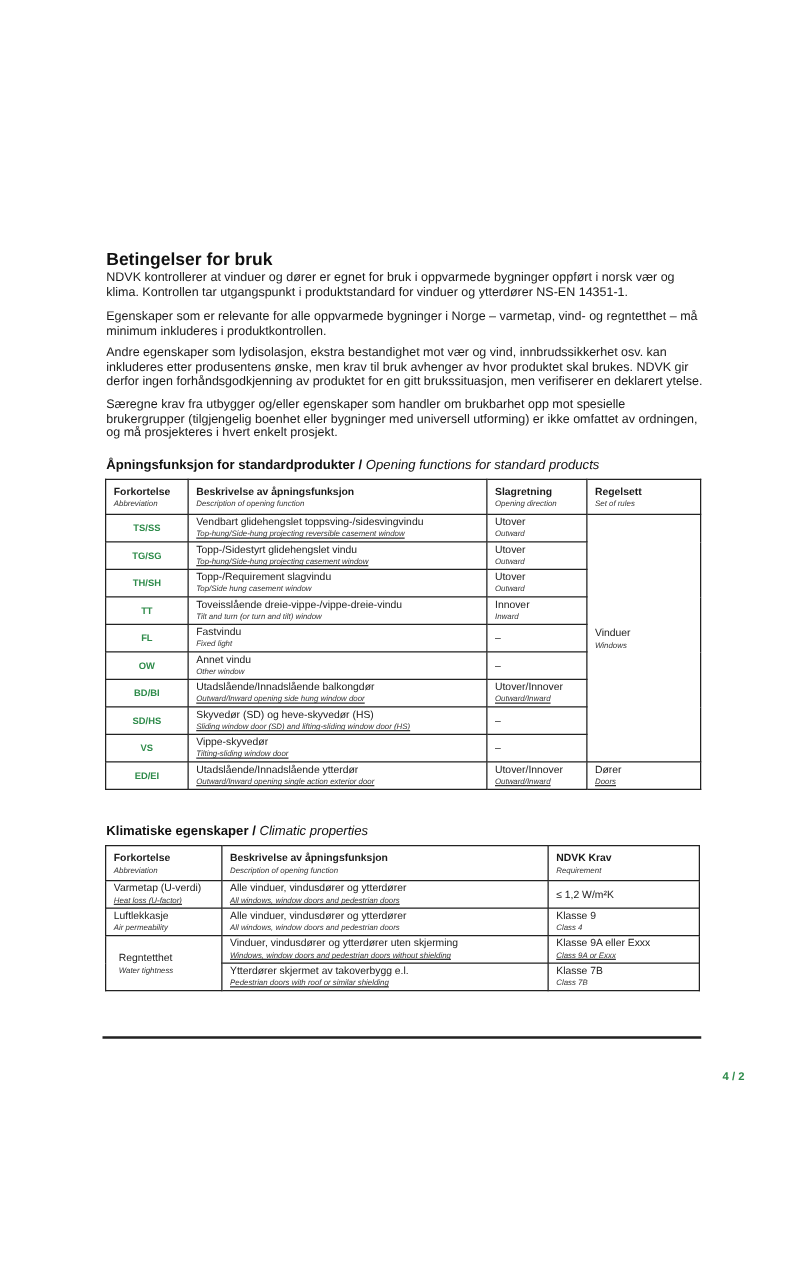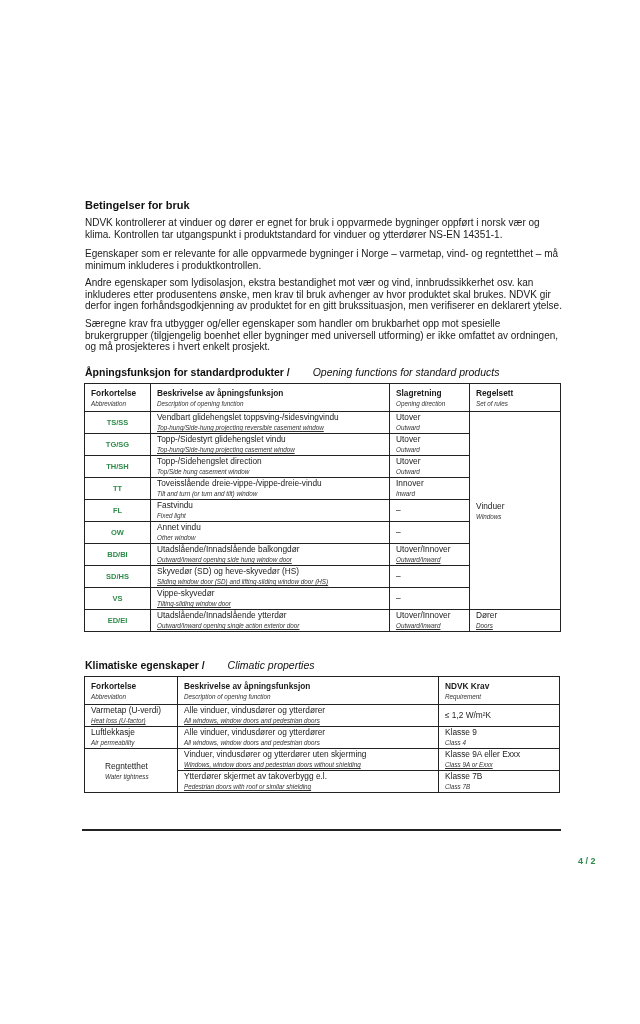--- a/index.html
+++ b/index.html
@@ -1,23 +1,23 @@
 <!DOCTYPE html>
 <html><head>
   <meta charset="utf-8">
   <style>
     html, body { margin: 0; padding: 0; background: #ffffff; }
     body { width: 640px; height: 1024px; position: relative; overflow: hidden;
            font-family: "Liberation Sans", sans-serif; color: #111; }
     .page { position: absolute; left: 0; top: 0; width: 640px; height: 1024px; }
-    .h-main { position: absolute; left: 85px; top: 199px; font-size: 11px; font-weight: bold; margin: 0; }
+    .h-main { position: absolute; left: 85px; top: 199px; font-size: 14px; font-weight: bold; margin: 0; }
     .para { position: absolute; left: 85px; width: 480px; font-size: 10px; line-height: 11.5px; margin: 0; color: #1a1a1a; }
     .sec-title { position: absolute; left: 85px; font-size: 10.5px; margin: 0; color: #111; }
     .sec-title b { font-weight: bold; }
-    .sec-title i { font-style: italic; font-weight: normal; margin-left: 20px; }
+    .sec-title i { font-style: italic; font-weight: normal; }
 
     table { position: absolute; border-collapse: collapse; table-layout: fixed; }
     td { border: 1.5px solid #222; vertical-align: top; padding: 0 0 0 6px; overflow: hidden; white-space: nowrap; }
     .no { font-size: 8.3px; line-height: 11px; display: block; color: #1a1a1a; }
     .en { font-size: 6.3px; font-style: italic; line-height: 9px; display: block; color: #333; }
     .en.ul { text-decoration: underline; }
     .hd .no { font-weight: bold; padding-top: 4px; }
     .abbr { text-align: center; vertical-align: middle; padding: 0; color: #2e8b4a; font-weight: bold; font-size: 7.5px; }
     .mid { vertical-align: middle; }
 
@@ -93,21 +93,21 @@
             <span class="en ul">Top-hung/Side-hung projecting casement window</span>
           </td>
       <td>
             <span class="no">Utover</span>
             <span class="en">Outward</span>
           </td>
     </tr>
     <tr class="r">
       <td class="abbr">TH/SH</td>
       <td>
-            <span class="no">Topp-/Sidehengslet direction</span>
+            <span class="no">Topp-/Requirement slagvindu</span>
             <span class="en">Top/Side hung casement window</span>
           </td>
       <td>
             <span class="no">Utover</span>
             <span class="en">Outward</span>
           </td>
     </tr>
     <tr class="r">
       <td class="abbr">TT</td>
       <td>
@@ -232,21 +232,21 @@
       <td>
             <span class="no">Alle vinduer, vindusdører og ytterdører</span>
             <span class="en">All windows, window doors and pedestrian doors</span>
           </td>
       <td>
             <span class="no">Klasse 9</span>
             <span class="en">Class 4</span>
           </td>
     </tr>
     <tr class="r" style="height:19px">
-      <td rowspan="2" class="mid" style="padding-left:20px;">
+      <td rowspan="2" class="mid" style="padding-left:10px;">
             <span class="no">Regntetthet</span>
             <span class="en">Water tightness</span>
           </td>
       <td>
             <span class="no">Vinduer, vindusdører og ytterdører uten skjerming</span>
             <span class="en ul">Windows, window doors and pedestrian doors without shielding</span>
           </td>
       <td>
             <span class="no">Klasse 9A eller Exxx</span>
             <span class="en ul">Class 9A or Exxx</span>

